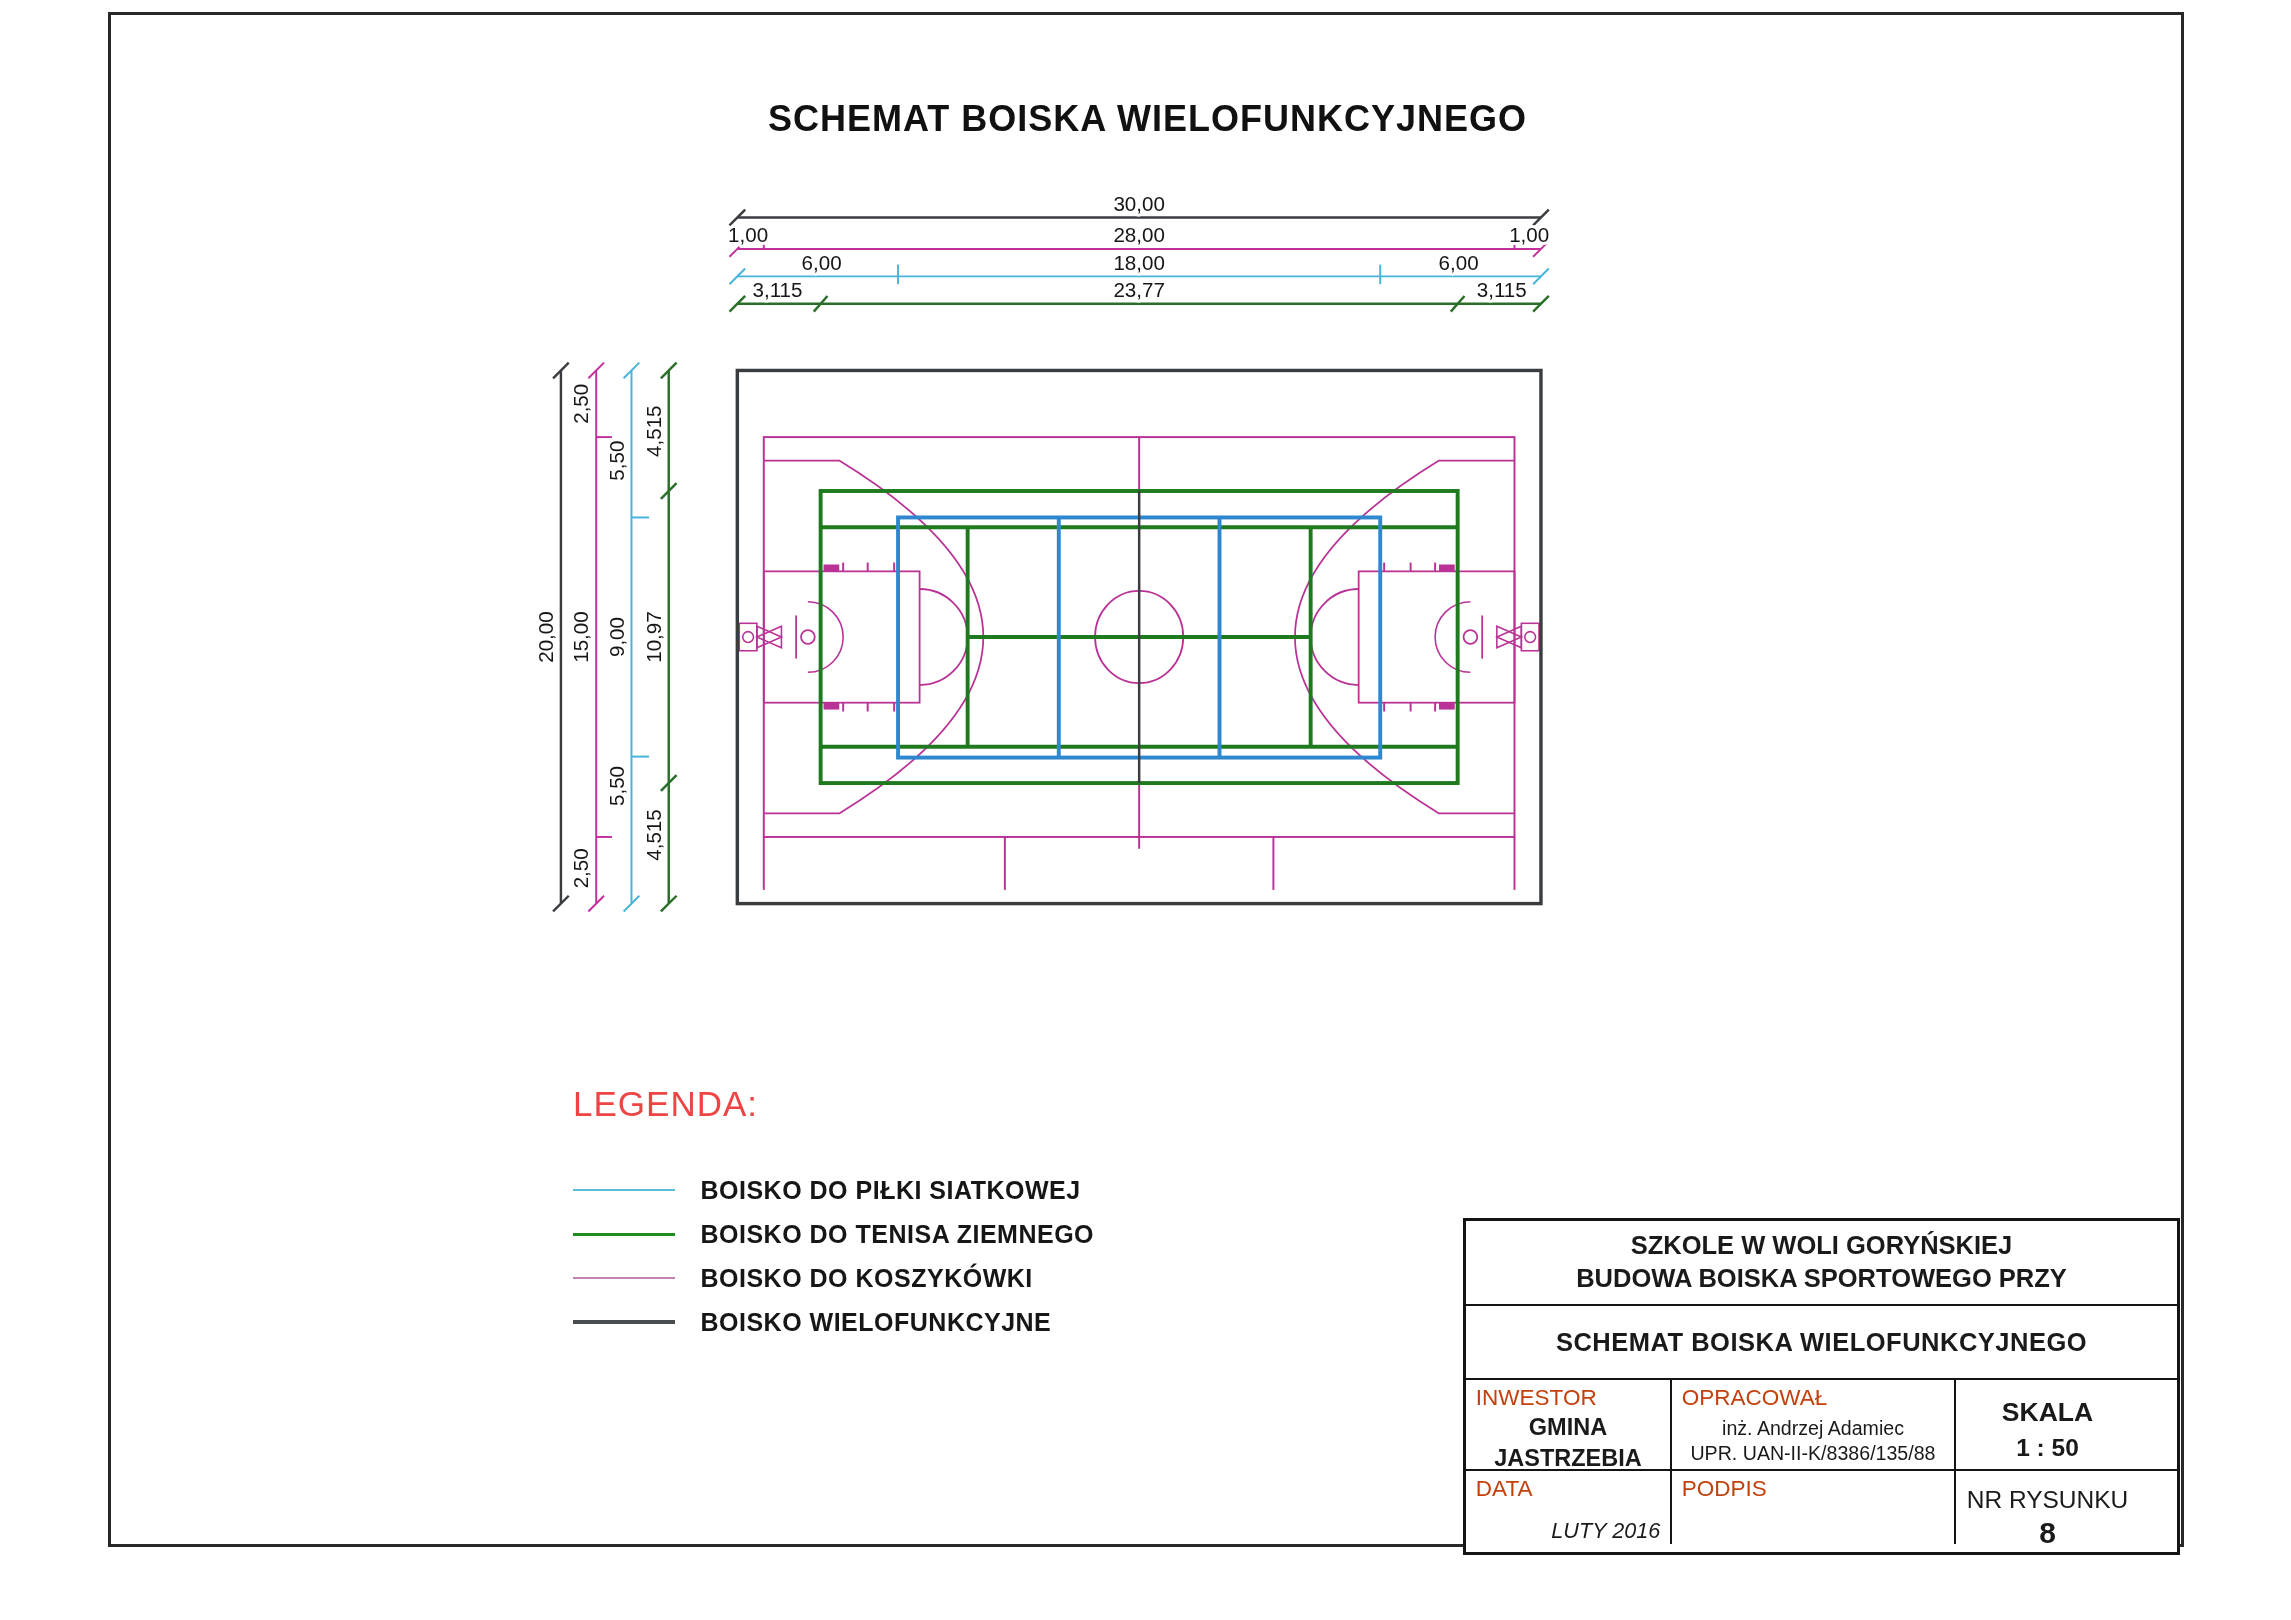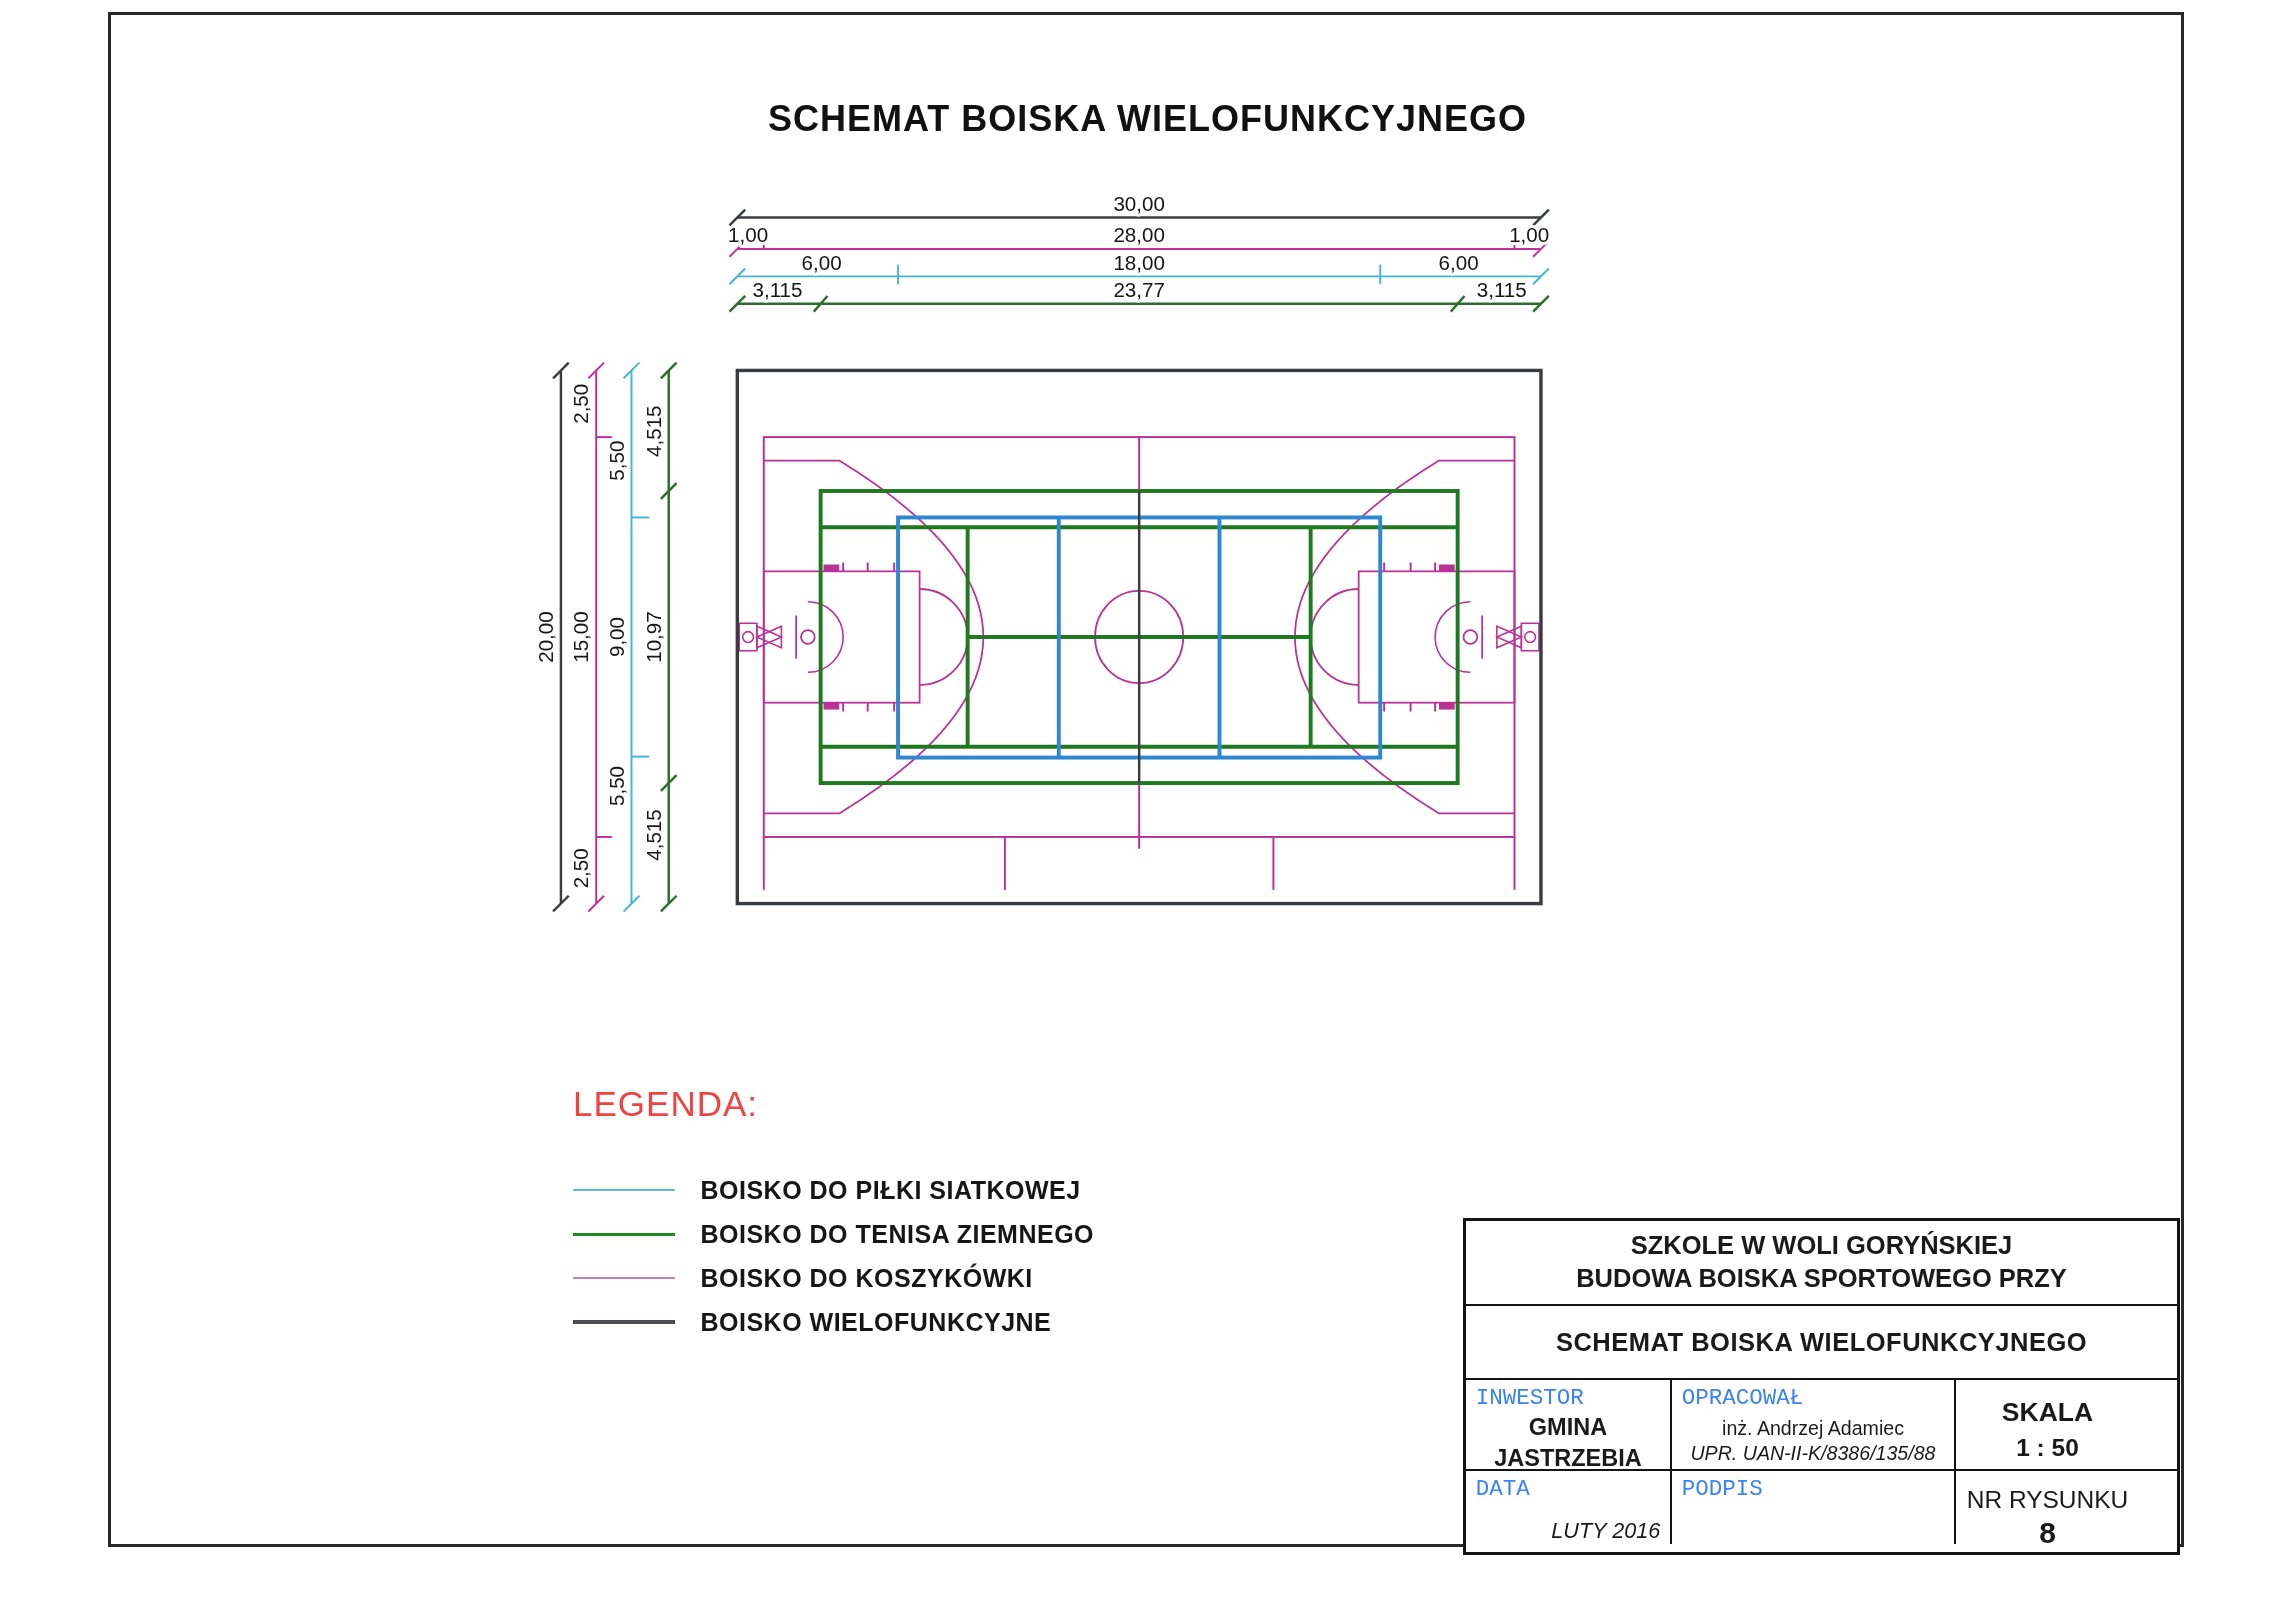--- a/index.html
+++ b/index.html
@@ -37,24 +37,24 @@
   #tb-r2 div{font-size:25.5px;font-weight:bold;letter-spacing:0.5px;}
   .tb-grid{display:flex;}
   .tb-cell{box-sizing:border-box;border-right:2.9px solid #141414;padding:4.9px 9.8px;position:relative;}
   .tb-cell:last-child{border-right:none;}
   #tb-r3{height:91px;}
   #tb-r4{height:73px;}
   #tb-r3 .tb-cell,#tb-r4 .tb-cell{height:100%;}
   .tb-c1{width:206px;}
   .tb-c2{width:284px;}
   .tb-c3{width:183px;}
-  .tb-label{font-size:22.5px;color:#3b82f6;font-family:Liberation Mono, monospace;}
+  .tb-label{font-size:22.5px;color:#c2410c;}
   .tb-investor-name{font-size:23.5px;font-weight:bold;text-align:center;line-height:30px;margin-top:1px;}
   .tb-author-name{font-size:19.6px;text-align:center;margin-top:5.9px;}
-  .tb-author-lic{font-size:19.6px;text-align:center;margin-top:2px;font-style:italic;}
+  .tb-author-lic{font-size:19.6px;text-align:center;margin-top:2px;}
   .tb-scale{font-size:26.5px;font-weight:bold;text-align:center;margin-top:11.8px;}
   .tb-scale-val{font-size:24.5px;font-weight:bold;text-align:center;margin-top:5.9px;}
   .tb-date-val{font-size:21.6px;text-align:right;margin-top:15.7px;font-style:italic;}
   .tb-nr{font-size:24.5px;text-align:center;margin-top:9.8px;}
   .tb-nr-val{font-size:30px;font-weight:bold;text-align:center;margin-top:2px;}
 </style>
 </head>
 <body>
 
 <div class="abs" id="sheet-border"></div>

